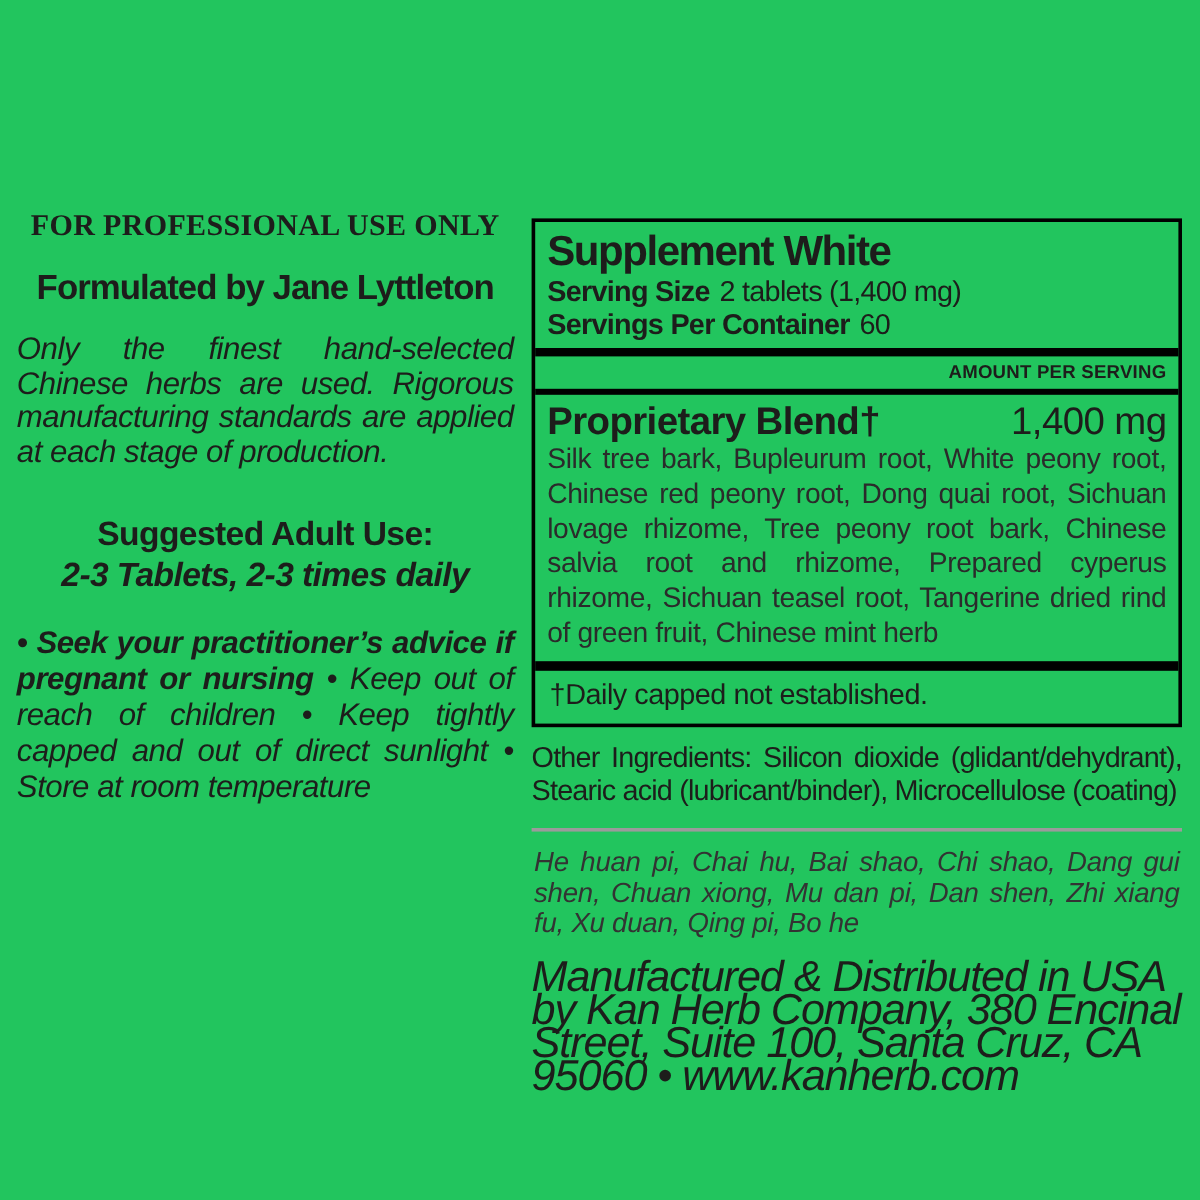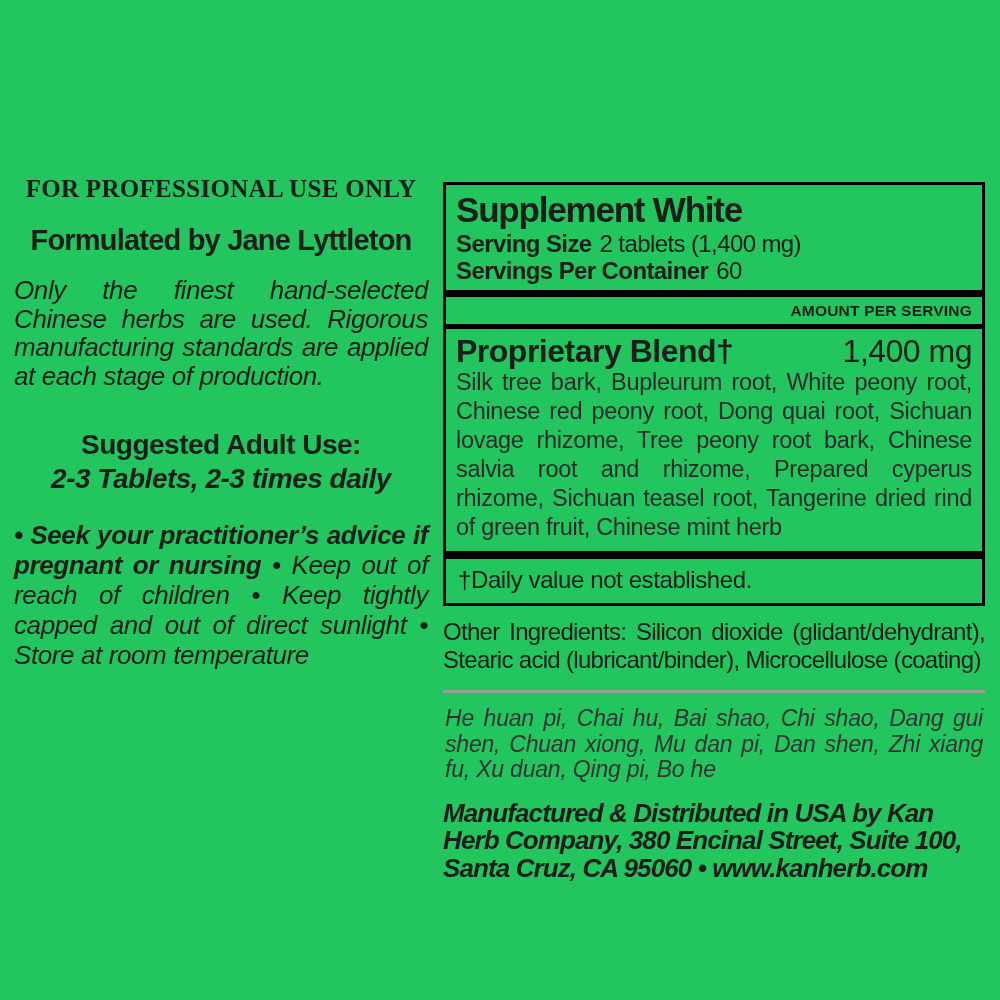--- a/index.html
+++ b/index.html
@@ -158,23 +158,23 @@
     margin: 2px;
     font-style: italic;
     font-size: 23px;
     line-height: 25.5px;
     text-align: justify;
     letter-spacing: -0.2px;
     color: #333333;
   }
   .manu {
     margin: 17px 0 16px 0;
-    font-weight: bold;
-    font-style: italic;
-    font-size: 26px;
+    font-weight: normal;
+    font-style: italic;
+    font-size: 36px;
     line-height: 27.5px;
     letter-spacing: -0.9px;
   }
 </style>
 </head>
 <body>
 
 <div class="canvas">
 
   <div class="left-col">
@@ -210,21 +210,21 @@
 
       <div class="blend-row">
         <span class="blend-name">Proprietary Blend†</span>
         <span class="blend-amt">1,400 mg</span>
       </div>
 
       <p class="blend-ing">Silk tree bark, Bupleurum root, White peony root, Chinese red peony root, Dong quai root, Sichuan lovage rhizome, Tree peony root bark, Chinese salvia root and rhizome, Prepared cyperus rhizome, Sichuan teasel root, Tangerine dried rind of green fruit, Chinese mint herb</p>
 
       <div class="bar bar-3"></div>
 
-      <div class="dv">†Daily value not established.</div>
+      <div class="dv">†Daily capped not established.</div>
     </div>
 
     <p class="other-ing">Other Ingredients: Silicon dioxide (glidant/dehydrant), Stearic acid (lubricant/binder), Microcellulose (coating)</p>
 
     <hr class="rule">
 
     <p class="pinyin">He huan pi, Chai hu, Bai shao, Chi shao, Dang gui shen, Chuan xiong, Mu dan pi, Dan shen, Zhi xiang fu, Xu duan, Qing pi, Bo he</p>
 
     <p class="manu">Manufactured &amp; Distributed in USA by Kan Herb Company, 380 Encinal Street, Suite 100, Santa Cruz, CA 95060 • www.kanherb.com</p>
   </div>

